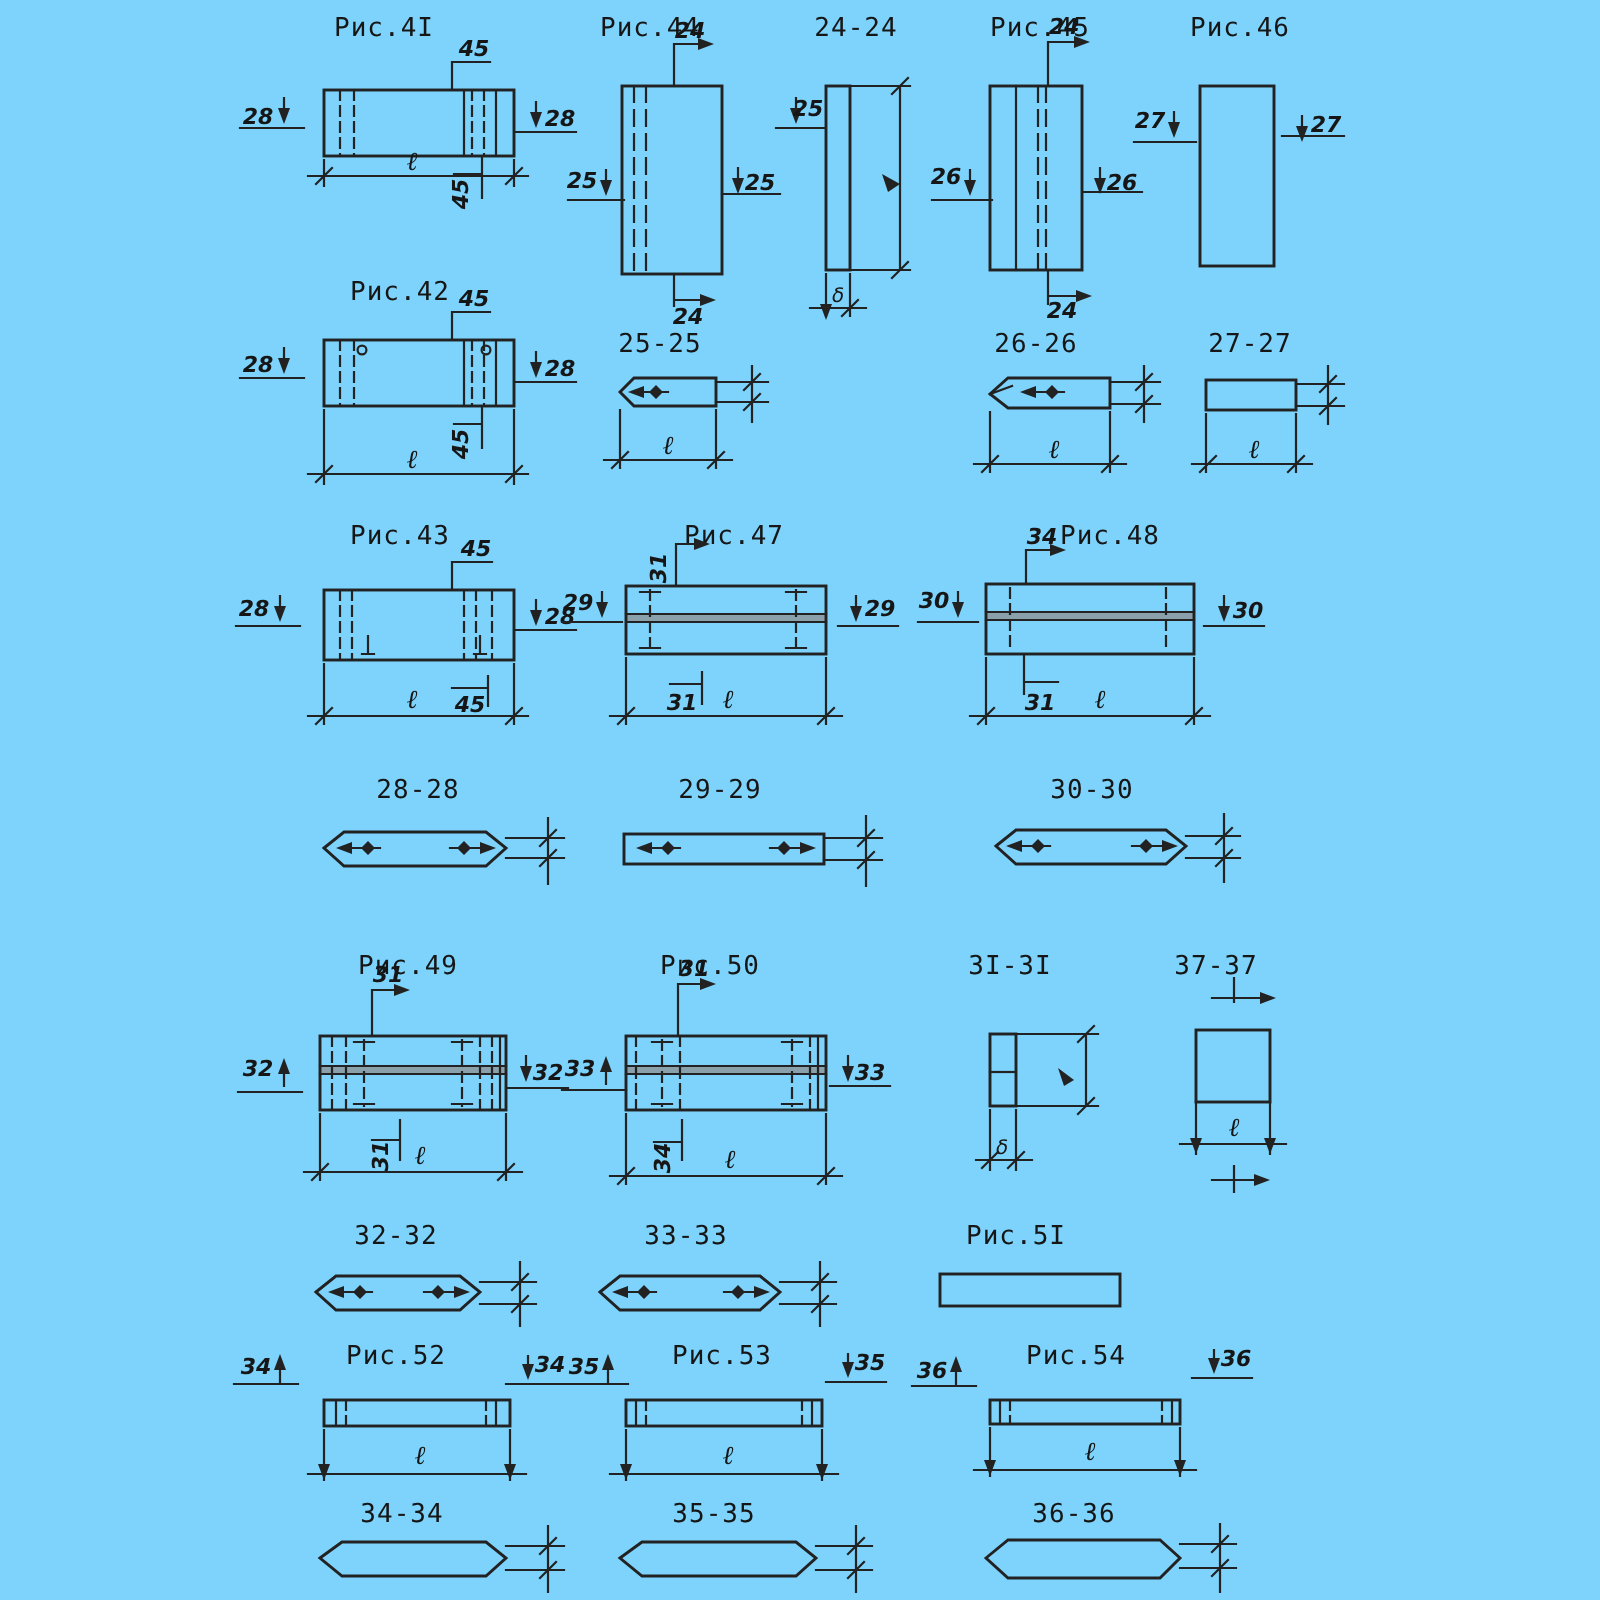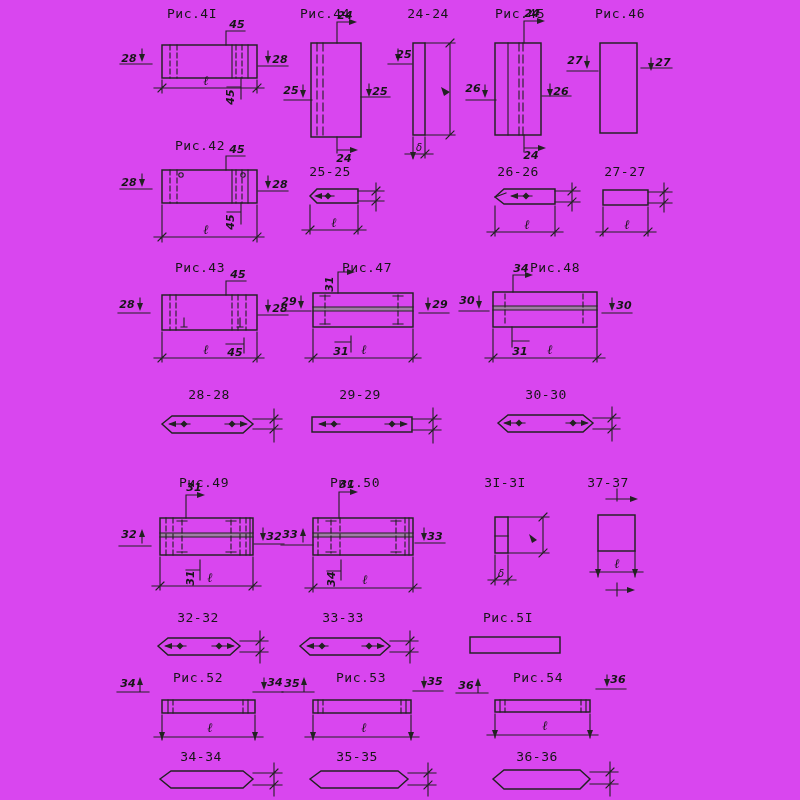--- a/index.html
+++ b/index.html
@@ -1,16 +1,16 @@
 <!DOCTYPE html>
 <html><head>
 <meta charset="utf-8">
 <style>
   html,body{margin:0;padding:0;background:#ffffff;}
-  #sheet{width:800px;height:800px;position:relative;background:#d946ef;}
+  #sheet{width:800px;height:800px;position:relative;background:#7dd3fc;}
   svg{display:block;}
   .ln{stroke:#222;stroke-width:1.1;fill:none;stroke-linecap:square;}
   .thick{stroke-width:1.45;}
   .dash{stroke-dasharray:5 3;}
   .dashlong{stroke-dasharray:8 4;}
   .fillp{fill:#222;stroke:none;}
   .seam{fill:#8f8f8f;stroke:none;opacity:.75;}
   text{fill:#161616;}
   .lbl{font:13px "DejaVu Sans Mono", monospace;text-anchor:middle;letter-spacing:.5px;}
   .num{font:italic 11px "DejaVu Sans", sans-serif;font-weight:600;text-anchor:middle;}

